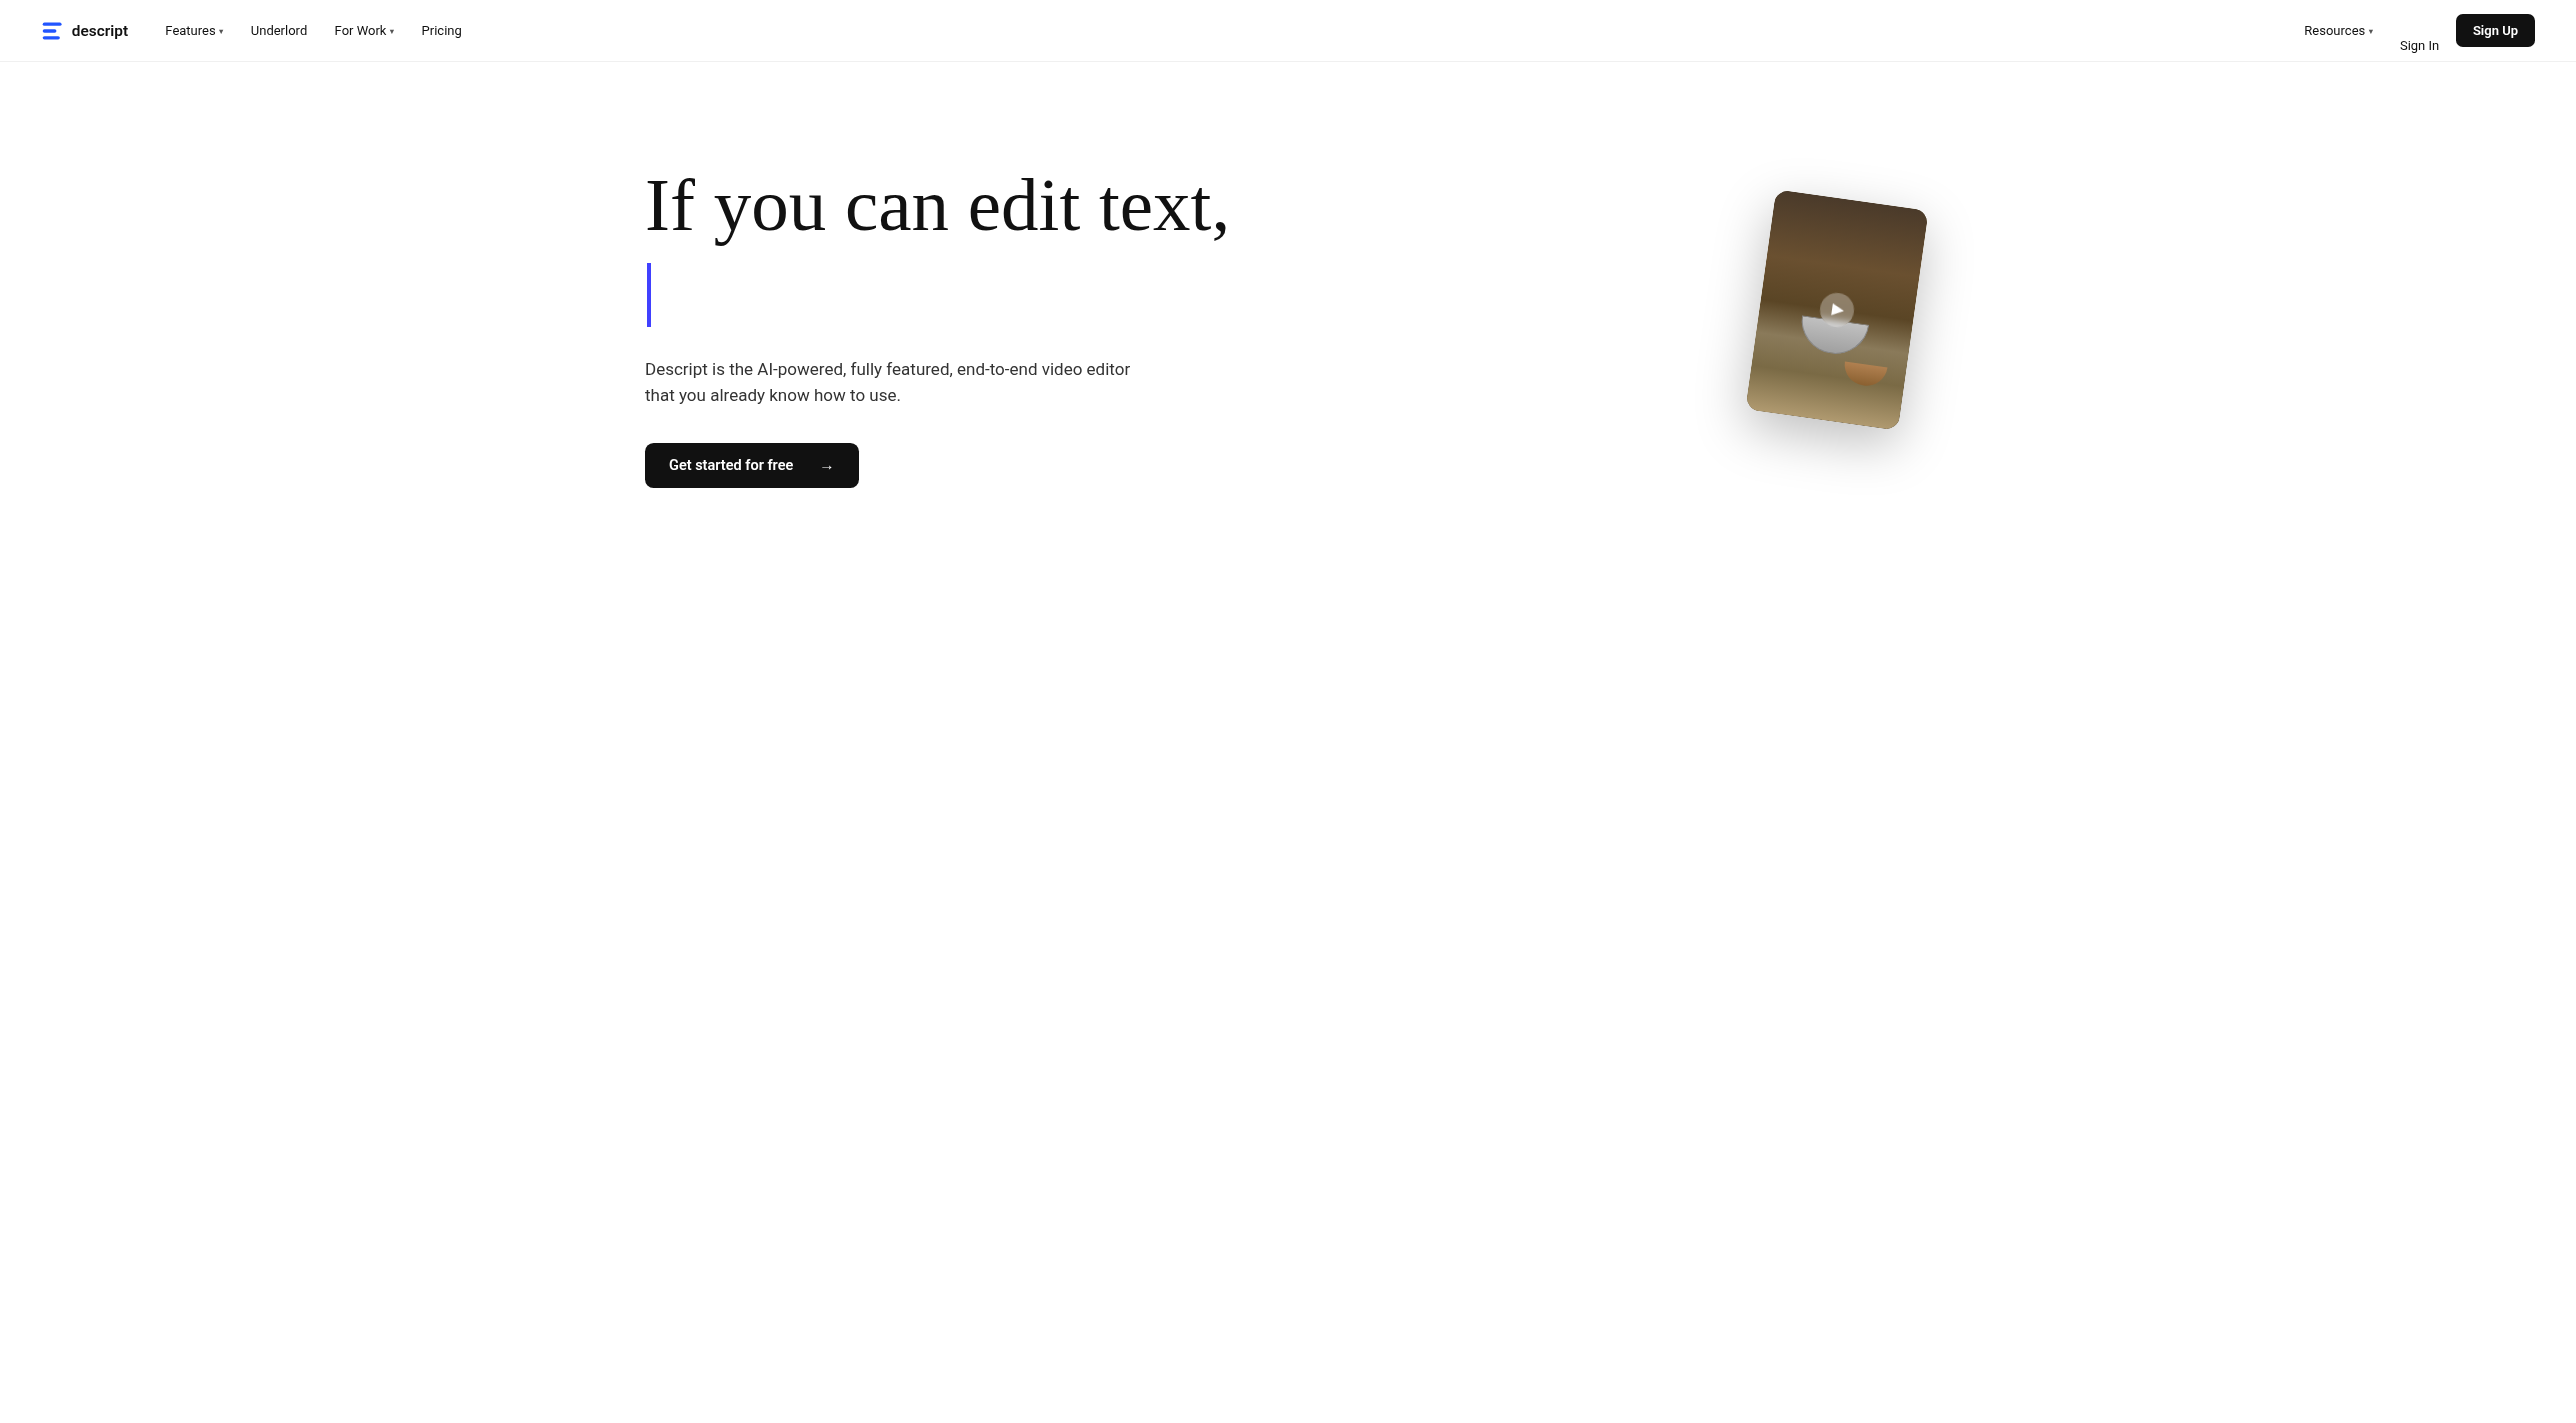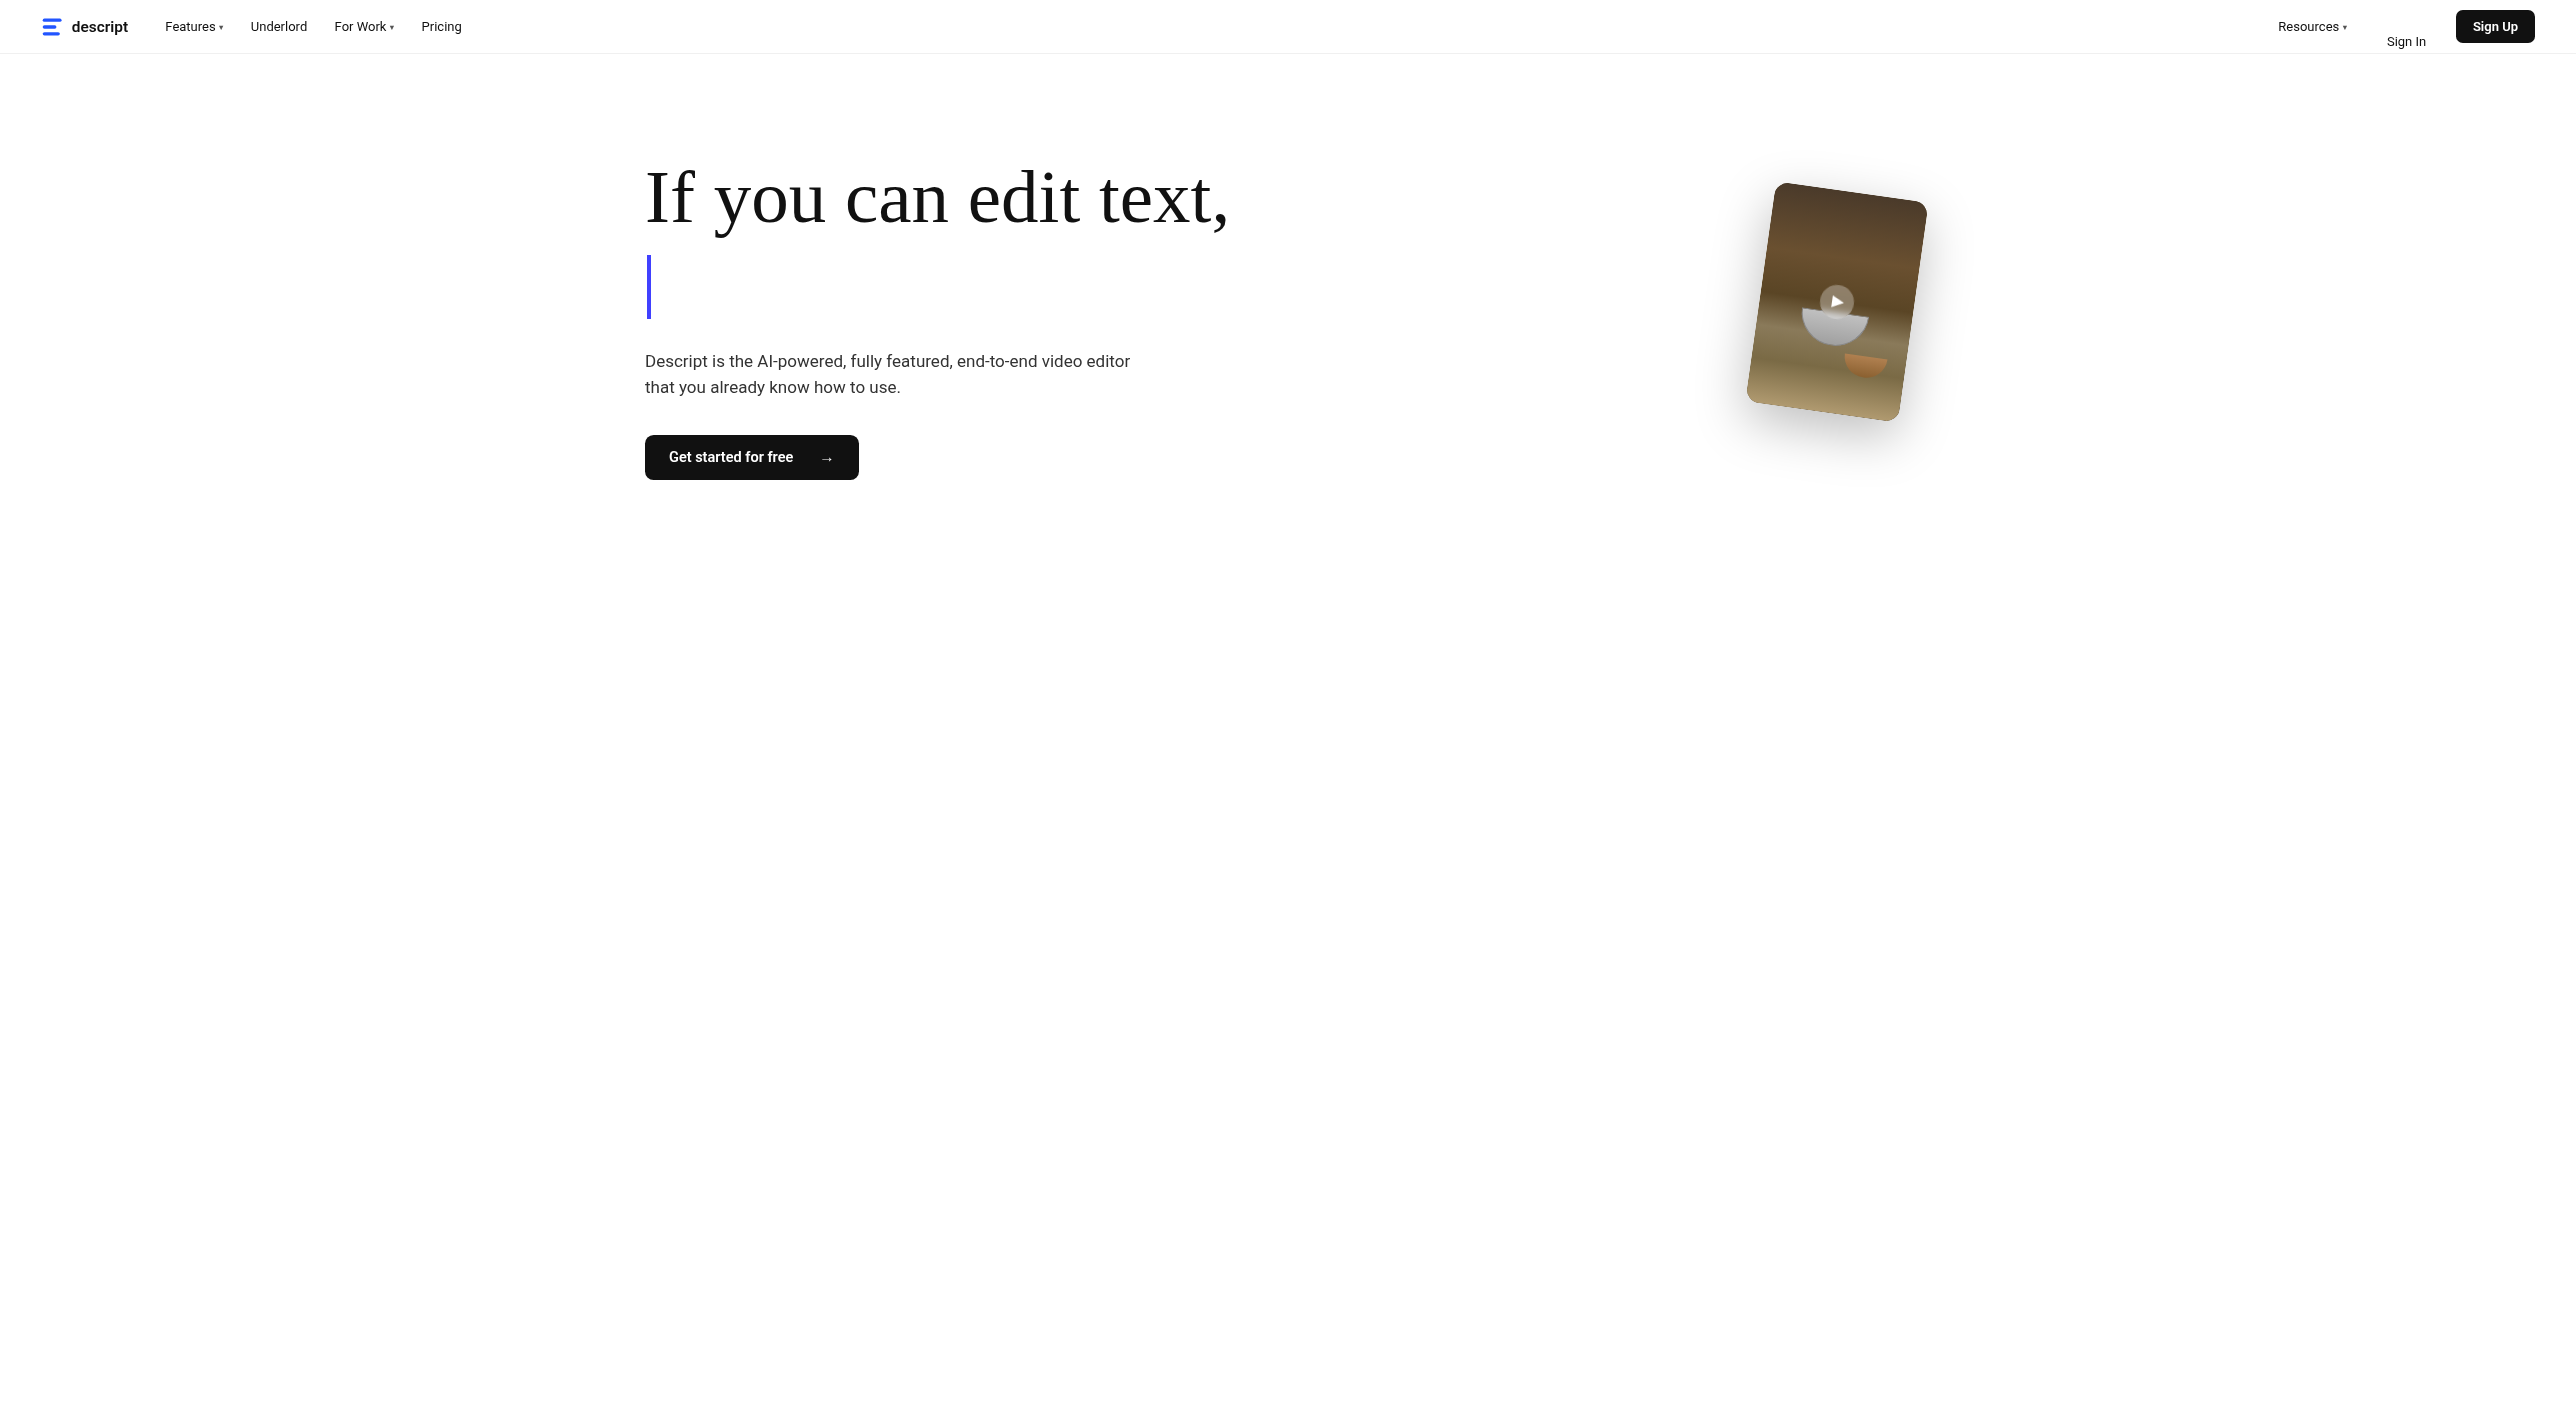--- a/index.html
+++ b/index.html
@@ -14,21 +14,21 @@
       min-height: 100vh;
       overflow-x: hidden;
     }
 
     
     nav {
       display: flex;
       align-items: center;
       justify-content: space-between;
       padding: 0 41px;
-      height: 54px;
+      height: 62px;
       background: #ffffff;
       border-bottom: 0.9px solid #f0f0f0;
       position: sticky;
       top: 0;
       z-index: 100;
     }
 
     .nav-left {
       display: flex;
       align-items: center;
@@ -76,21 +76,21 @@
     }
 
     .chevron-icon {
       font-size: 8.6px;
       color: #555;
     }
 
     .nav-right {
       display: flex;
       align-items: center;
-      gap: 16px;
+      gap: 3px;
     }
 
     .sign-in-btn {
       padding: 6.8px 13.7px;
       font-size: 13px;
       color: #111;
       background: none;
       border: none;
       border-radius: 5.1px;
       cursor: pointer;

